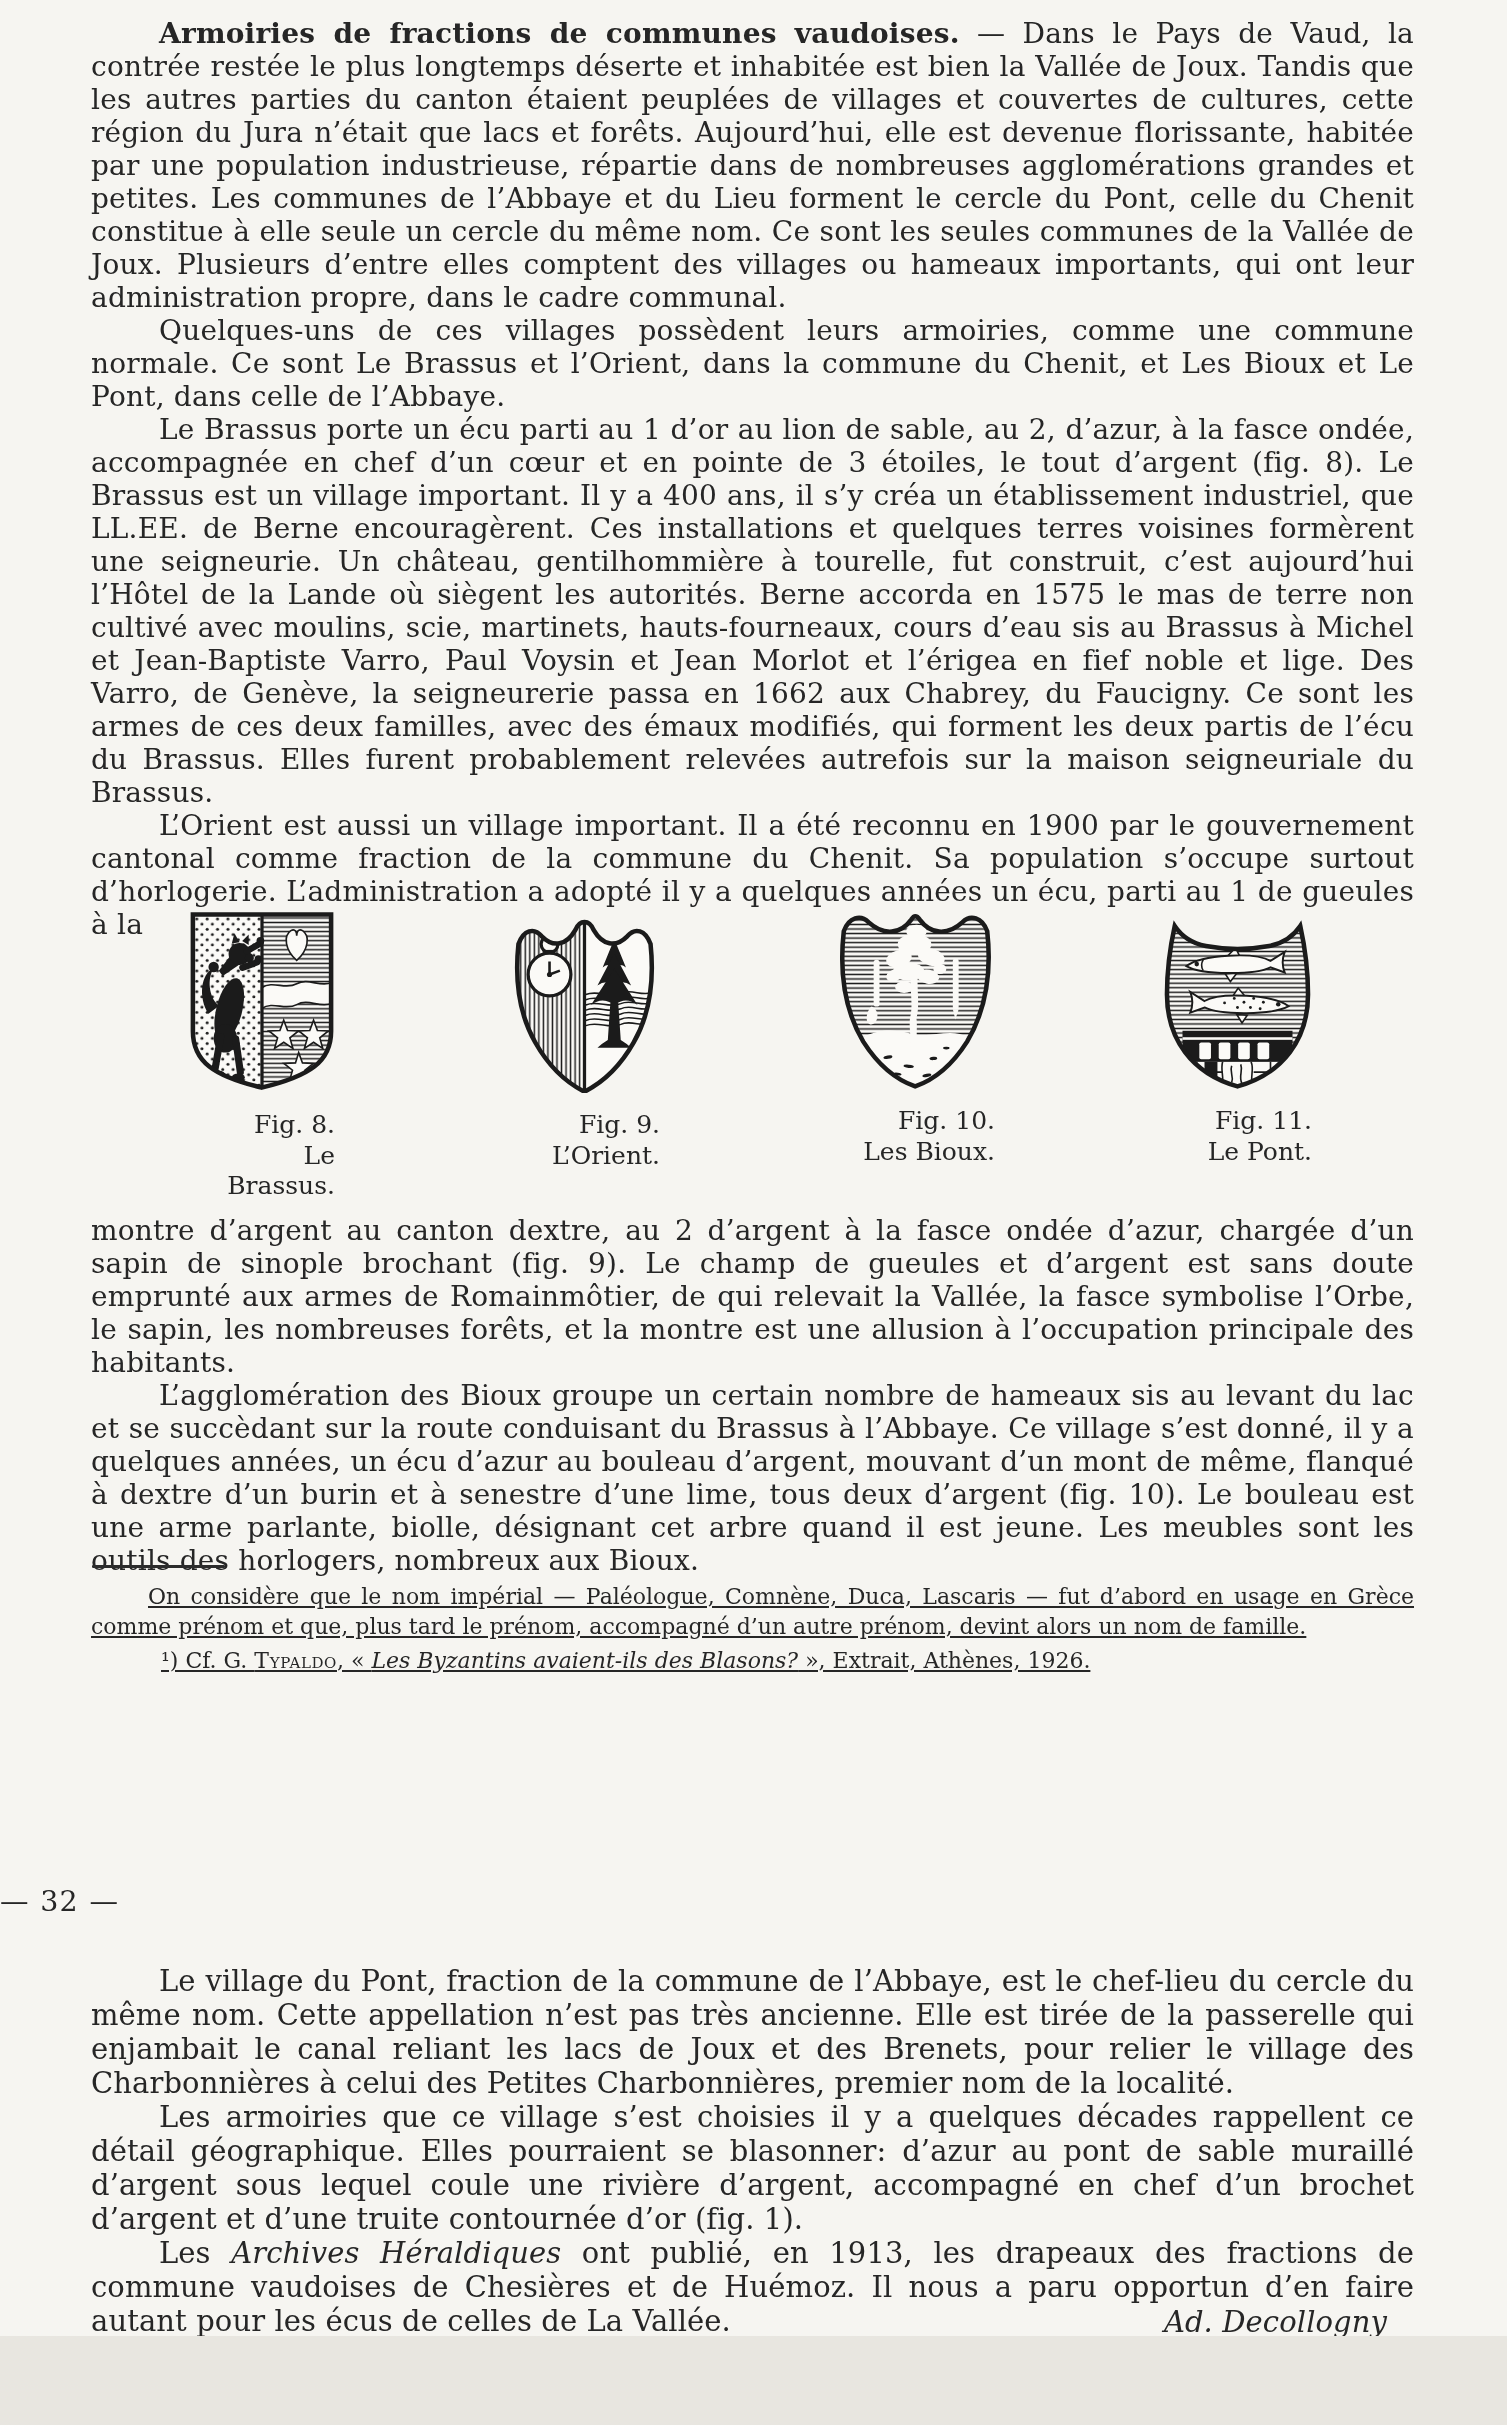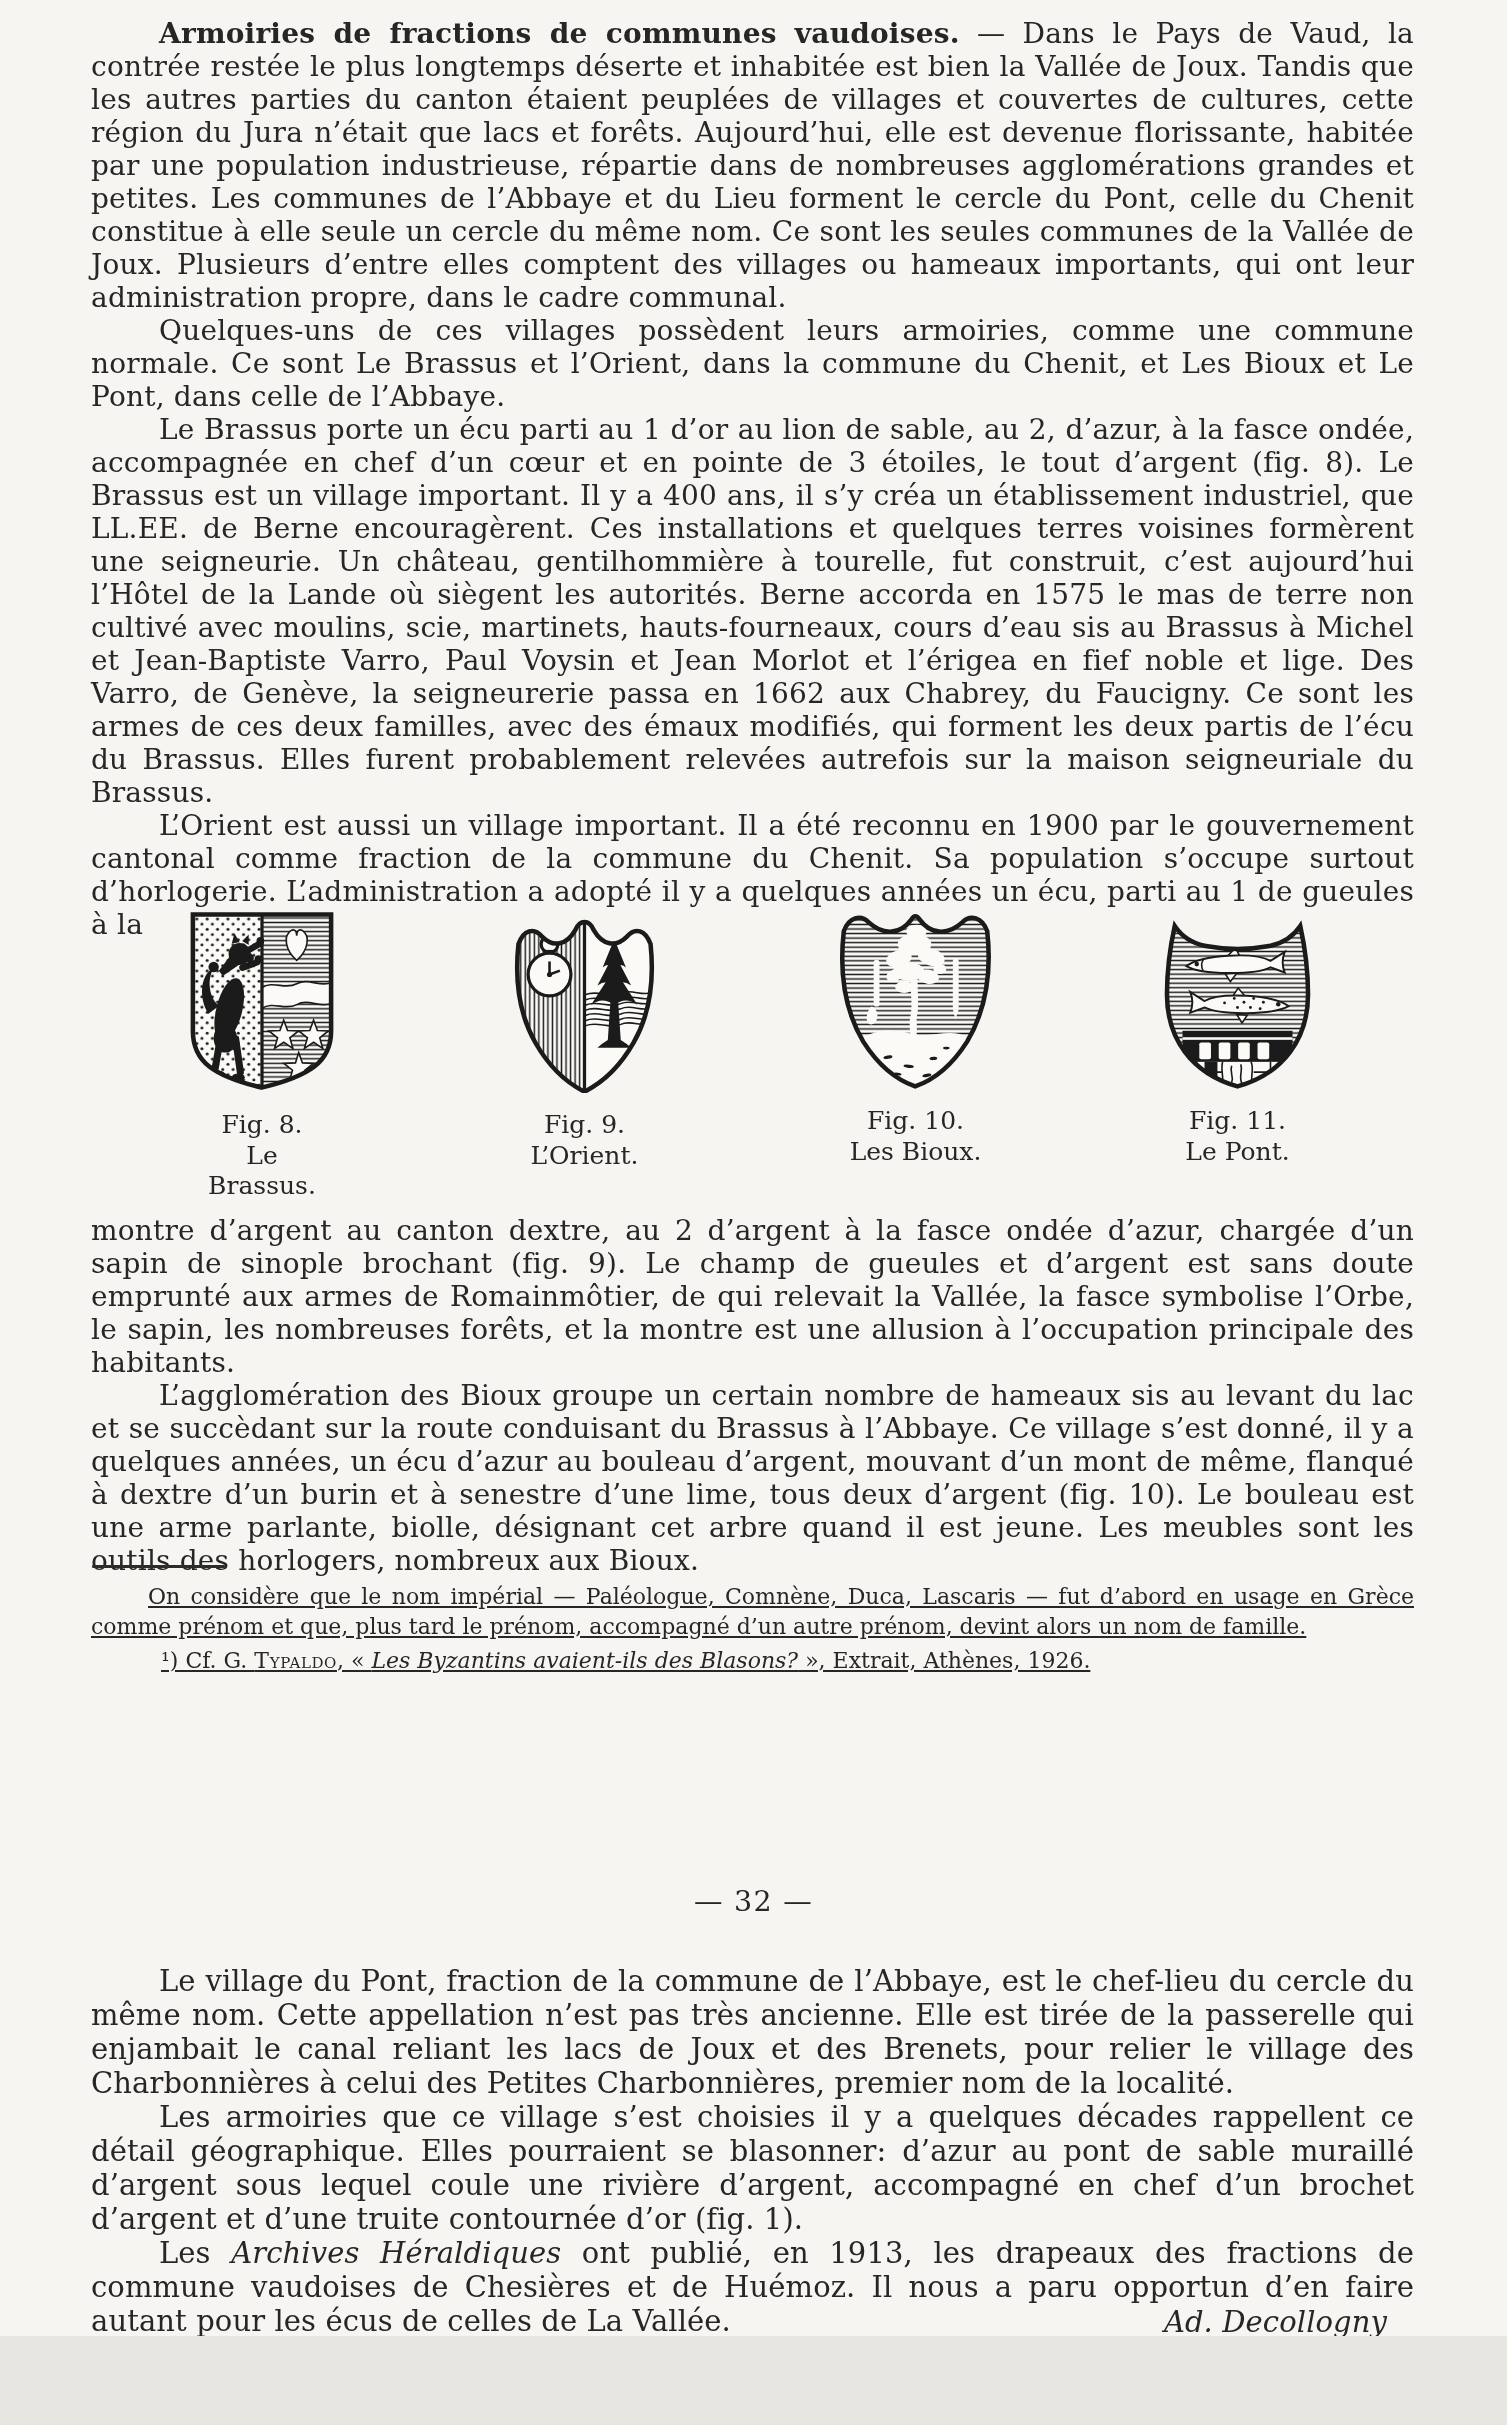--- a/index.html
+++ b/index.html
@@ -11,34 +11,34 @@
   }
   .col { position:absolute; left:91px; width:1323px; }
   .b1 { top:17px;  font-size:28px; line-height:33px; text-align:justify; letter-spacing:0.2px;}
   .b2 { top:1214px; font-size:28px; line-height:33px; text-align:justify; letter-spacing:0.2px;}
   .b1 p, .b2 p, .b3 p { margin:0; text-indent:68px; }
   .b2 p.noindent { text-indent:0; }
   .lead { font-weight:bold; }
   .it { font-style:italic; }
   .sc { font-variant:small-caps; letter-spacing:0.6px; }
 
-  .fig { position:absolute; text-align:center; }
+  .fig { position:absolute; text-align:right; }
   .fig .cap { margin-top:17px; font-size:25px; line-height:30.5px; }
   .fig svg { display:block; margin:0 auto; }
 
   .fnrule { position:absolute; left:92px; top:1565px; width:133px; height:2.6px;
             background:#2c2c2c; border-radius:1.3px; }
   .fns { top:1582px; font-size:22px; line-height:30px; text-align:justify; }
   .fns p { margin:0; }
   .fns .cont { text-indent:0; }
   .fns .para { text-indent:57px;text-decoration:underline; }
   .fns .note { text-indent:70px; margin-top:4px;text-decoration:underline; }
 
   .pagenum { position:absolute; left:0; top:1885px; width:1507px;
-             text-align:center; font-size:28.5px; letter-spacing:1.3px; }
+             font-size:28.5px; letter-spacing:1.3px; }
 
   .b3 { top:1964px; font-size:29px; line-height:34px; text-align:justify; letter-spacing:0.1px;}
   .lastp { position:relative; }
   .sig { position:absolute; right:27px; bottom:-1.3px; font-style:italic; }
 </style>
 </head>
 <body>
 
 <div class="page">
 

